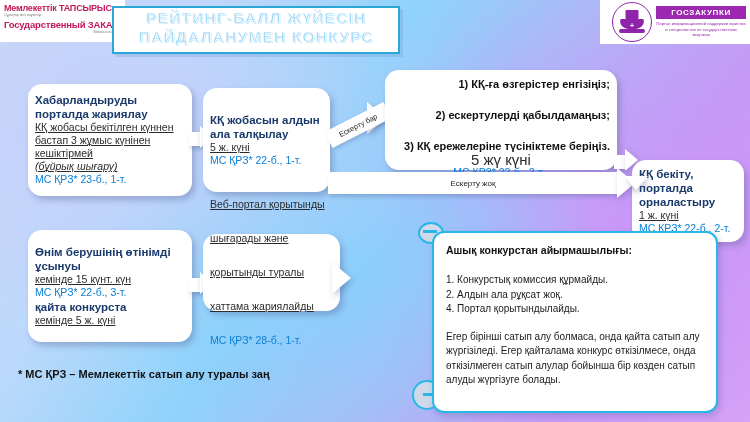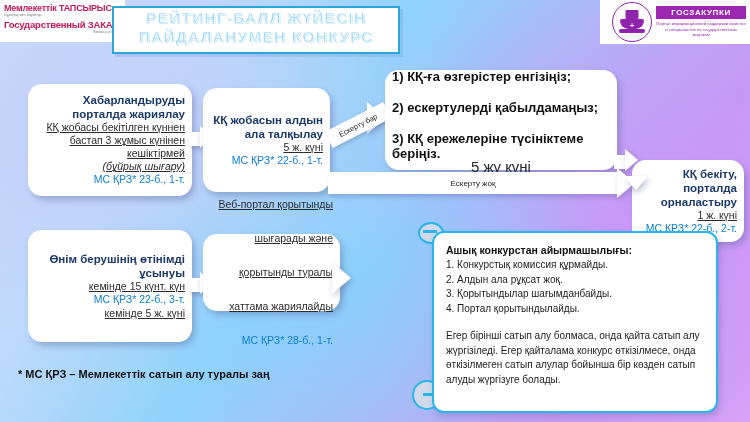--- a/index.html
+++ b/index.html
@@ -93,35 +93,35 @@
       0 0 1px #ffffff,
       1px 1px 0 #bfe6fb,
       -0.5px -0.5px 0 #ffffff;
   }
 
   
   .box{
     position:absolute;background:#ffffff;border-radius:14px;
     box-shadow:3px 4px 6px rgba(80,90,140,0.35);
     box-sizing:border-box;
-    display:flex;flex-direction:column;align-items:flex-end;justify-content:center;
+    display:flex;flex-direction:column;align-items:flex-start;justify-content:center;
     text-align:center;padding:6px 7px;
   }
   .box .hl{
     color:#1a3a6b;font-weight:bold;font-size:11.5px;line-height:14px;
   }
   .box .nm{
     color:#2b2b2b;font-size:10.5px;line-height:13px;text-decoration:underline;
   }
   .box .ref{
     color:#0a7fd4;font-weight:normal;font-size:10.5px;line-height:13.5px;
   }
   .box .listline{
-    color:#111111;font-weight:bold;font-size:13px;line-height:15px;
-    text-align:left;width:100%;margin-top:16px;
+    color:#111111;font-weight:bold;font-size:11px;line-height:15px;
+    text-align:right;width:100%;margin-top:16px;
   }
   .box .small{
     color:#2b2b2b;font-size:15px;line-height:12px;
   }
 
   #box-announce{left:28px;top:84px;width:164px;height:112px;}
   #box-predisc{left:203px;top:88px;width:127px;height:104px;}
   #box-options{left:385px;top:70px;width:232px;height:100px;align-items:center;}
   #box-approve{left:632px;top:120px;width:112px;height:82px;margin-top:40px;}
   #box-supplier{left:28px;top:230px;width:164px;height:112px;}
@@ -207,21 +207,21 @@
 
   
   .callout{
     position:absolute;left:432px;top:231px;width:286px;height:182px;
     background:#ffffff;border:2.5px solid #29b6e8;border-radius:12px;
     box-sizing:border-box;padding:10px 12px 8px 12px;
     box-shadow:2px 3px 6px rgba(80,90,140,0.3);
   }
   .callout .ctitle{
     font-size:10.5px;font-weight:bold;color:#111111;line-height:14px;
-    margin-bottom:1px;
+    margin-bottom:16px;
   }
   .callout .cli{
     font-size:10px;color:#1b1b1b;line-height:14.5px;
   }
   .callout .cpara{
     font-size:10px;color:#1b1b1b;line-height:14.5px;margin-top:13px;
   }
   .knob{
     position:absolute;border:2.5px solid #29b6e8;border-radius:50%;
     background:#cfd9ea;
@@ -330,20 +330,21 @@
 
   <div class="arrow" id="arr-down">
     <div class="arrow-head-down"></div>
   </div>
 
   <div class="box" id="box-supplier">
     <div class="hl">Өнім берушінің өтінімді</div>
     <div class="hl">ұсынуы</div>
     <div class="nm">кемінде 15 күнт. күн</div>
     <div class="ref">МС ҚРЗ* 22-б., 3-т.</div>
+    <div class="hl">қайта конкурста</div>
     <div class="nm">кемінде 5 ж. күні</div>
   </div>
 
   <div class="arrow" id="arr-4">
     <div class="arrow-body"></div>
     <div class="arrow-head-right"></div>
   </div>
 
   <div class="box" id="box-webportal">
     <div class="nm">Веб-портал қорытынды</div>
@@ -361,20 +362,19 @@
     <div class="kline"></div>
   </div>
   <div class="knob" id="knob-bottom">
     <div class="kline"></div>
   </div>
 
   <div class="callout">
     <div class="ctitle">Ашық конкурстан айырмашылығы:</div>
     <div class="cli">1. Конкурстық комиссия құрмайды.</div>
     <div class="cli">2. Алдын ала рұқсат жоқ.</div>
-    <div class="cli">3. Қорытындылар шағымданбайды.</div>
     <div class="cli">4. Портал қорытындылайды.</div>
     <div class="cpara">Егер бірінші сатып алу болмаса, онда қайта сатып алу жүргізіледі. Егер қайталама конкурс өткізілмесе, онда өткізілмеген сатып алулар бойынша бір көзден сатып алуды жүргізуге болады.</div>
   </div>
 
   <div class="footnote">* МС ҚРЗ – Мемлекеттік сатып алу туралы заң</div>
 
 </div>
 
 </body></html>

